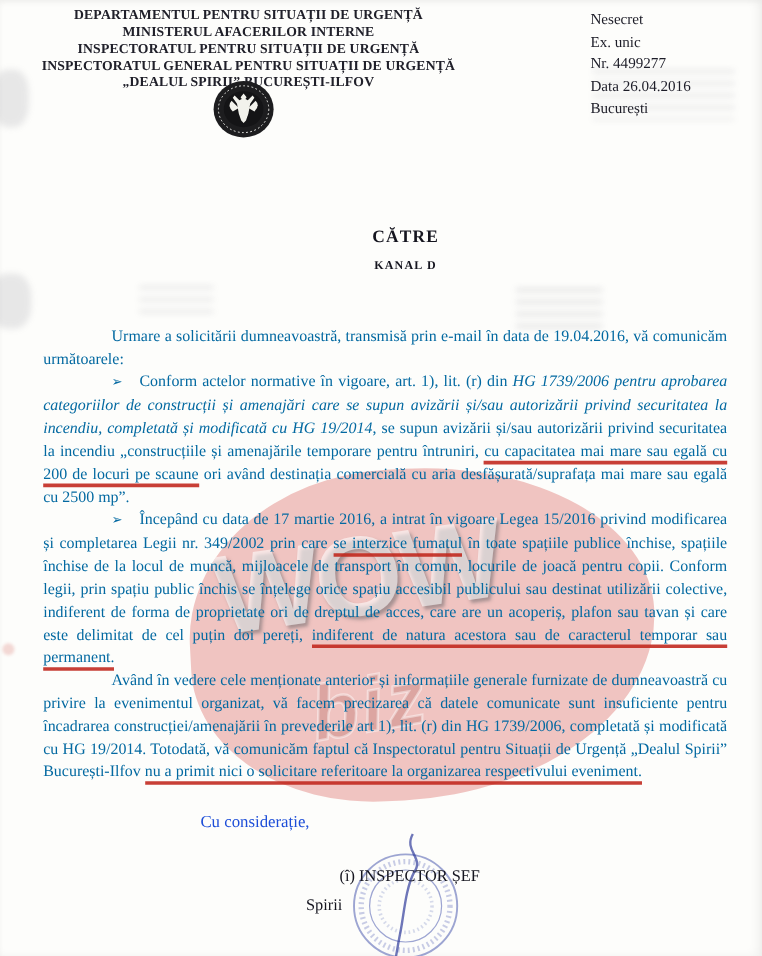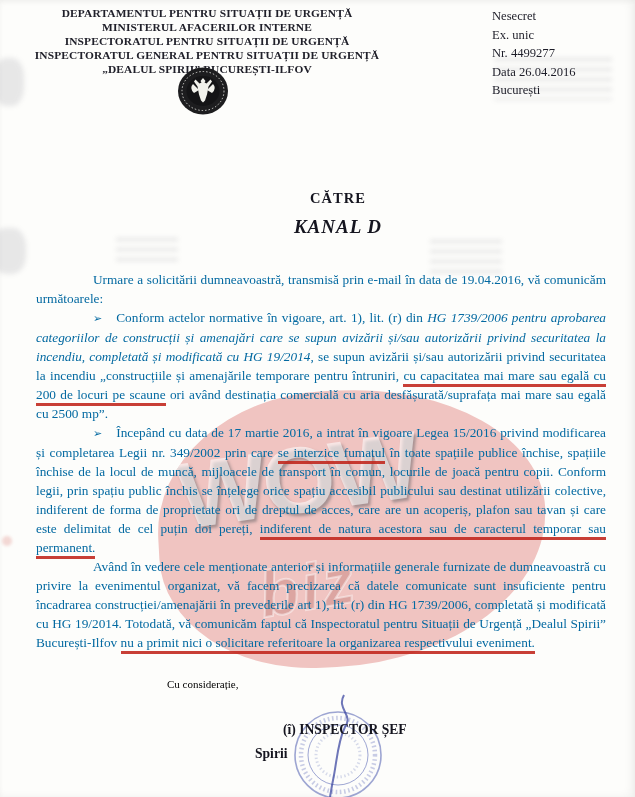--- a/index.html
+++ b/index.html
@@ -23,40 +23,40 @@
     position:absolute;left:492px;top:7px;
     font-size:12.6px;line-height:18.6px;color:#1d1d28;
   }
   .emblem{position:absolute;left:176px;top:66px;width:54px;height:50px;}
   
   .recipient{
     position:absolute;left:238px;top:146px;width:200px;text-align:center;
     font-weight:bold;color:#15151f;margin-top:44px;
   }
   .recipient .to{font-size:14.5px;letter-spacing:1px;}
-  .recipient .name{font-size:19px;letter-spacing:1px;margin-top:9px;font-style:italic;}
+  .recipient .name{font-size:10px;letter-spacing:1px;margin-top:9px;}
   
   .body-text{
     position:absolute;left:36px;top:270px;width:570px;
     font-size:13.3px;line-height:19px;text-align:justify;
     color:#0369a1;z-index:3;
   }
   .body-text p{margin:0;text-indent:57px;}
   .bullet{font-family:"DejaVu Sans",sans-serif;font-size:11px;padding-right:14px;}
   .italic{font-style:italic;}
   .redline{
     border-bottom:3.5px solid rgba(192,36,26,0.88);
     padding-bottom:0.5px;
   }
   .closing{
-    position:absolute;left:167px;top:678px;font-size:11px;color:#000000;z-index:5;
+    position:absolute;left:167px;top:678px;font-size:14px;color:#1d4ed8;z-index:5;
   }
   .signature{
     position:absolute;left:253px;top:722px;width:230px;
-    font-weight:bold;color:#15151f;font-size:13.6px;z-index:5;
+    font-weight:normal;color:#15151f;font-size:13.6px;z-index:5;
   }
   .signature .sig-title{padding-left:30px;}
   .signature .sig-rank{padding-left:2px;margin-top:8px;}
   .signature .sig-name{padding-left:32px;margin-top:4px;}
   
   .stamp{position:absolute;left:282px;top:693px;z-index:4;}
   
   .watermark{position:absolute;left:158px;top:390px;width:388px;height:276px;z-index:1;pointer-events:none;}
   .wm-blob{
     position:absolute;left:0;top:0;right:0;bottom:0;

